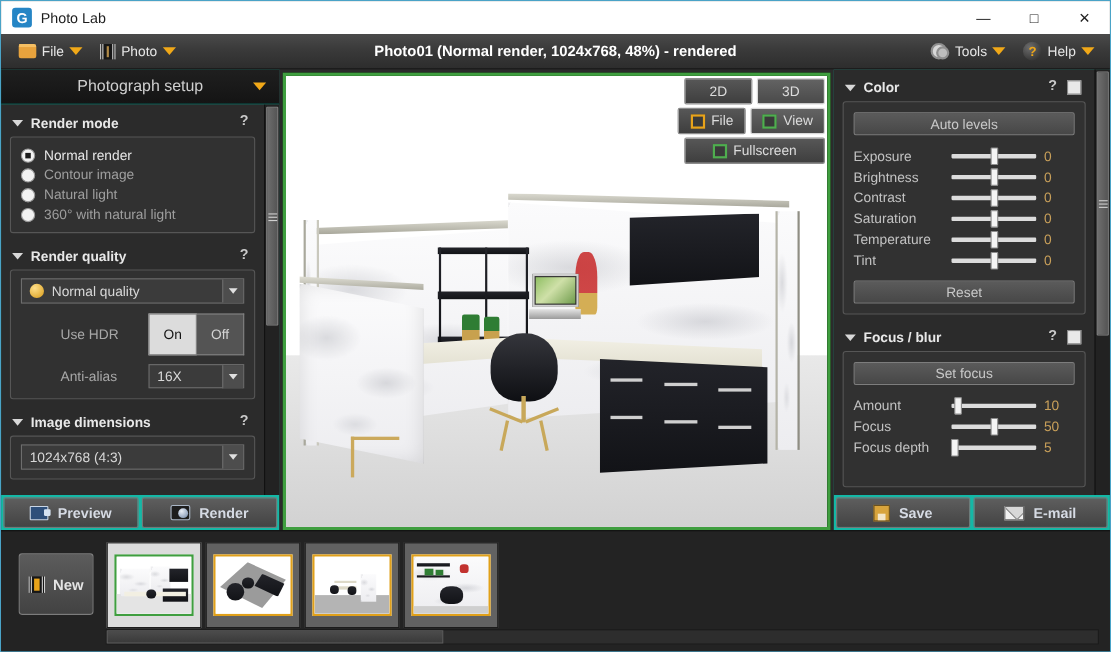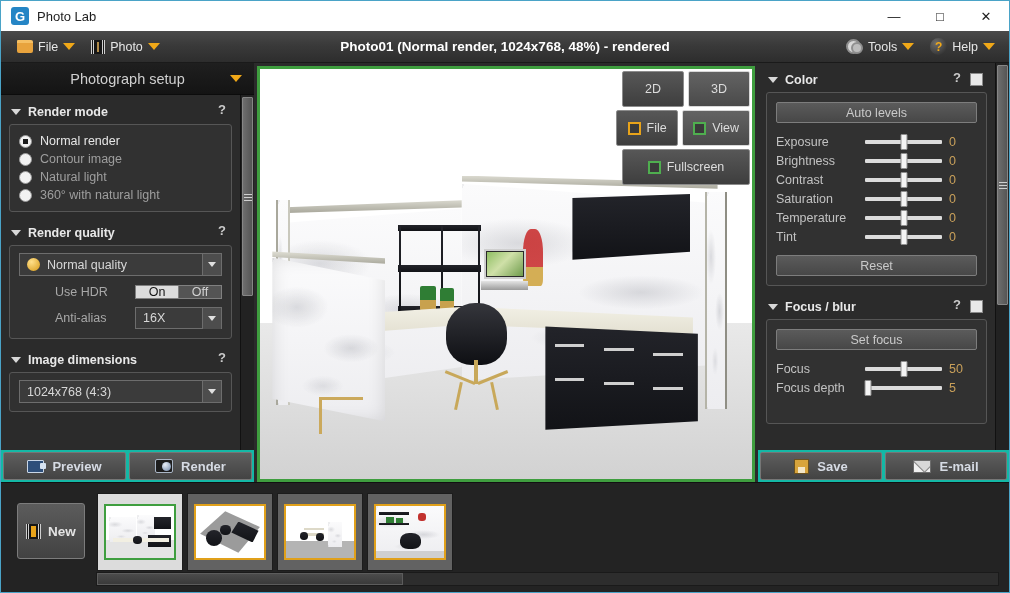--- a/index.html
+++ b/index.html
@@ -167,21 +167,21 @@
   }
   .dot-quality {
     width: 13px; height: 13px; border-radius: 50%;
     background: radial-gradient(circle at 35% 30%, #ffe08a, #d79a18);
     flex: 0 0 13px;
   }
   .field-row { display: flex; align-items: center; gap: 8px; margin-bottom: 8px; margin-left: 36px; }
   .field-row .fl { color: #a8a8a8; font-size: 12.5px; width: 72px; flex: 0 0 72px; }
   .seg { display: flex; flex: 1 1 auto; }
   .seg > div {
-    flex: 1 1 0; height: 14px; display: flex; align-items: center; justify-content: center;
+    flex: 1 1 0; height: 38px; display: flex; align-items: center; justify-content: center;
     font-size: 12.5px; border: 1px solid #808080;
   }
   .seg .on { background: #dcdcdc; color: #141414; }
   .seg .off { background: #545454; color: #d2d2d2; border-left: none; }
   .combo.inline { flex: 1 1 auto; margin-bottom: 0; height: 22px; }
 
   
   .vscroll {
     width: 14px; flex: 0 0 14px; background: #222222;
     border-left: 1px solid #111; position: relative;
@@ -273,21 +273,21 @@
     flex: 1 1 auto; position: relative; overflow: hidden;
     border: 3px solid #3f9e3f; background: #000;
   }
   .render-img { position: absolute; inset: 0; background: #000; overflow: hidden; }
   .overlay-btns {
     position: absolute; right: 2px; top: 2px; z-index: 6;
     display: flex; flex-direction: column; gap: 3px; align-items: flex-end;
   }
   .ob-row { display: flex; gap: 4px; }
   .obtn {
-    height: 36px; min-width: 62px; padding: 0 10px;
+    height: 24px; min-width: 62px; padding: 0 10px;
     background: linear-gradient(180deg,#575757,#3e3e3e);
     border: 1px solid #8c8c8c; border-radius: 2px;
     display: flex; align-items: center; justify-content: center; gap: 6px;
     color: #dcdcdc; font-size: 12.5px;
   }
   .obtn.active { border-color: #d8d8d8; background: linear-gradient(180deg,#636363,#4a4a4a); }
   .sqi { width: 13px; height: 13px; border: 2px solid #e8a31a; background: #3a3a3a; }
   .sqi.green { border-color: #4fae4f; }
   .obtn.wide { min-width: 128px; }
 
@@ -698,20 +698,27 @@
             <div class="sec-title">
               <span class="tri-down"></span>
               <span>Focus / blur</span>
               <span class="sec-help">?</span>
               <span class="sec-check"></span>
             </div>
             <div class="group">
               <div class="wbtn">Set focus</div>
 
               <div class="slider-row">
+                <span class="sl">Amount</span>
+                <span class="track">
+                    <i class="knob" style="left:8%"></i>
+                  </span>
+                <span class="sv">10</span>
+              </div>
+              <div class="slider-row">
                 <span class="sl">Focus</span>
                 <span class="track">
                     <i class="knob" style="left:50%"></i>
                   </span>
                 <span class="sv">50</span>
               </div>
               <div class="slider-row">
                 <span class="sl">Focus depth</span>
                 <span class="track">
                     <i class="knob" style="left:4%"></i>

